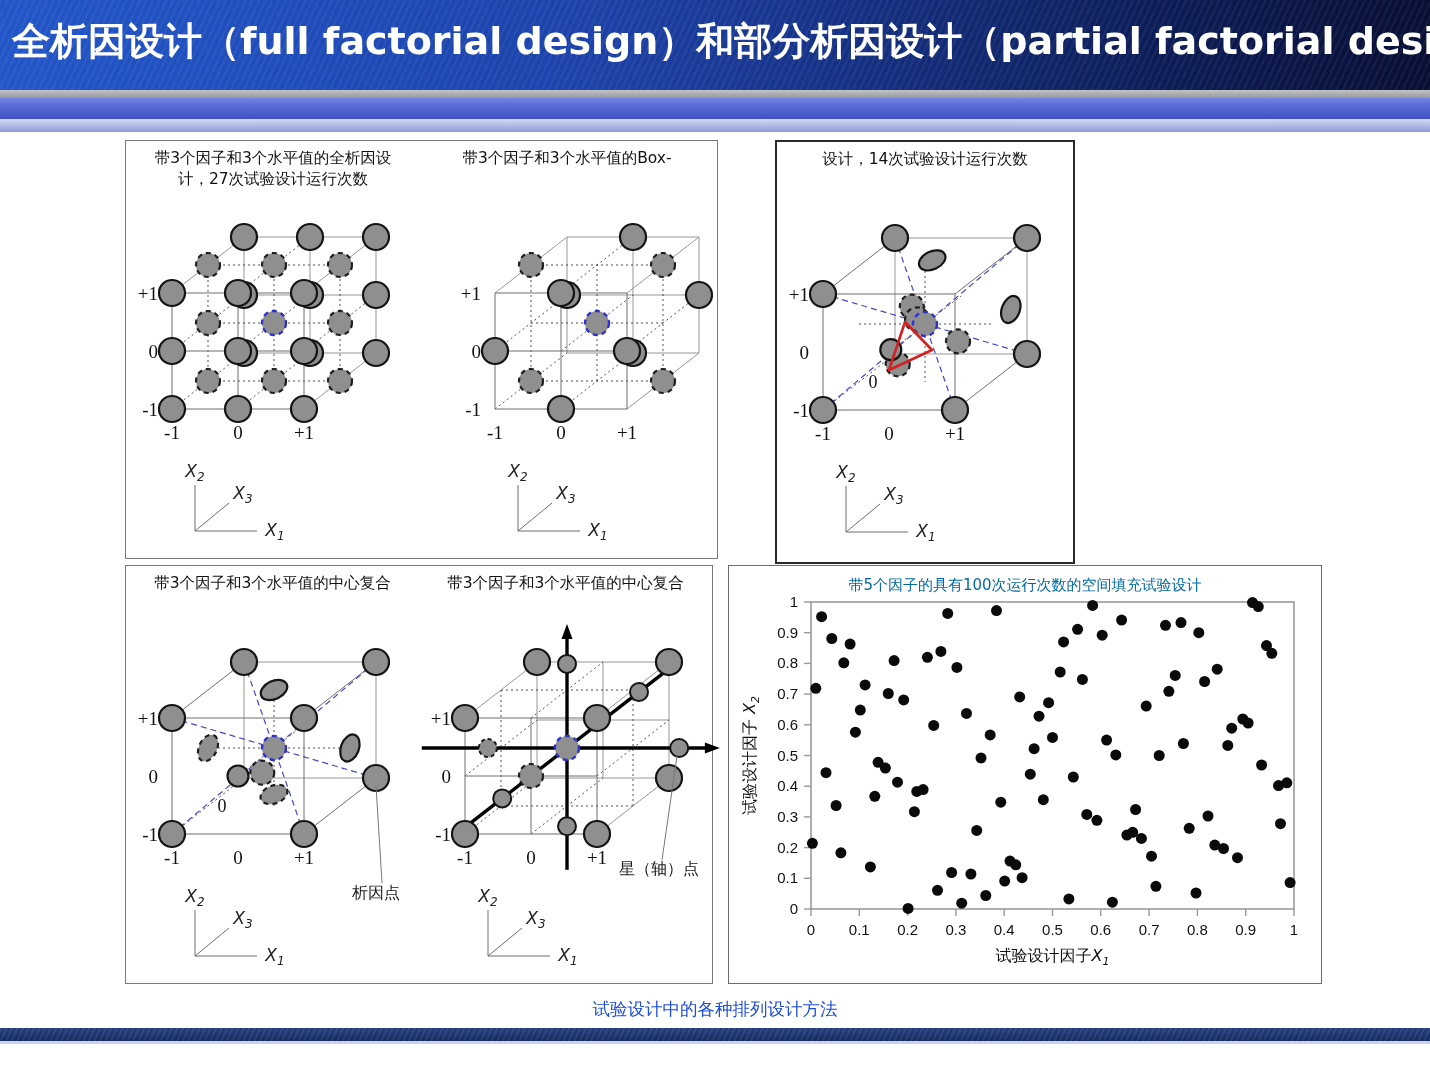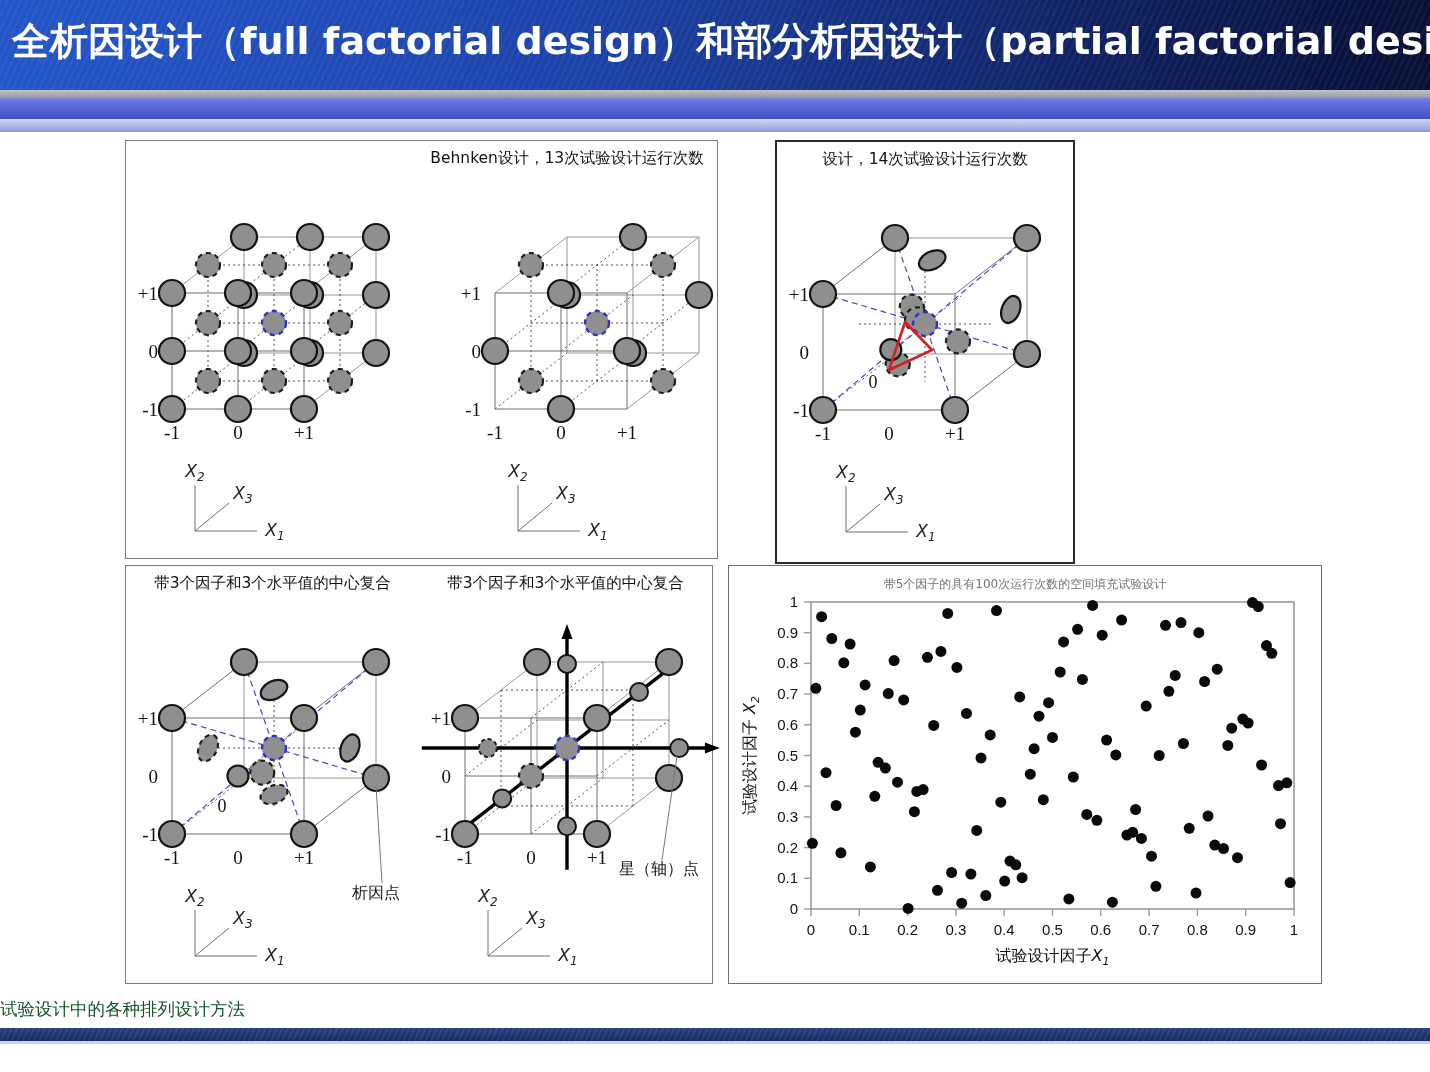--- a/index.html
+++ b/index.html
@@ -20,23 +20,23 @@
   
   .panel{position:absolute;background:#fff;}
   .panel-a{left:125px;top:140px;width:591px;height:417px;border:1.5px solid #7a7a7a;}
   .panel-b{left:775px;top:140px;width:296px;height:420px;border:2px solid #2a2a2a;}
   .panel-c{left:125px;top:565px;width:586px;height:417px;border:1.5px solid #7a7a7a;}
   .panel-d{left:728px;top:565px;width:592px;height:417px;border:1.5px solid #6e6e6e;}
   .fig{position:absolute;top:0;height:100%;}
   .fig svg,.panel-d svg{position:absolute;left:0;top:0;overflow:visible;}
   .fig-title{position:absolute;top:7px;left:-8px;right:-8px;text-align:center;
     font-size:15.5px;line-height:21px;color:#111;}
-  .chart-title{position:absolute;top:10px;left:0;right:0;text-align:center;font-size:12px;color:#737373;}
-
-  .caption{position:absolute;top:997px;left:0;width:100%;font-size:17.5px;color:#14532d;}
+  .chart-title{position:absolute;top:10px;left:0;right:0;text-align:center;font-size:15px;color:#0369a1;}
+
+  .caption{position:absolute;top:997px;left:0;width:100%;text-align:center;font-size:17.5px;color:#1d4ed8;}
   .footer-bar{position:absolute;top:1028px;left:0;width:100%;height:13px;
     background:repeating-linear-gradient(115deg,rgba(255,255,255,.07) 0 2px,rgba(0,0,0,0) 2px 5px),
                linear-gradient(180deg,#25407f,#152a60);}
   .footer-line{position:absolute;top:1041px;left:0;width:100%;height:3px;background:#c8d1ef;}
 
   
   .w    {stroke:#6e6e6e;stroke-width:1;fill:none;}
   .wl   {stroke:#979797;stroke-width:1;fill:none;}
   .wd   {stroke:#3c3c3c;stroke-width:.9;stroke-dasharray:2 3;fill:none;}
   .star {stroke:#4646cc;stroke-width:1.2;stroke-dasharray:6 4;fill:none;}
@@ -136,20 +136,24 @@
           <text x="46" y="298" text-anchor="middle" class="tick">-1</text>
           <text x="112" y="298" text-anchor="middle" class="tick">0</text>
           <text x="178" y="298" text-anchor="middle" class="tick">+1</text>
           <line x1="69.0" y1="390.0" x2="69.0" y2="344.0" class="w"></line>
           <line x1="69.0" y1="390.0" x2="103.0" y2="362.0" class="w"></line>
           <line x1="69.0" y1="390.0" x2="131.0" y2="390.0" class="w"></line>
           <text x="69" y="336" text-anchor="middle" class="vlab"><tspan class="it">X</tspan><tspan dy="4" class="sub">2</tspan></text>
           <text x="117" y="358" text-anchor="middle" class="vlab"><tspan class="it">X</tspan><tspan dy="4" class="sub">3</tspan></text>
           <text x="149" y="395" text-anchor="middle" class="vlab"><tspan class="it">X</tspan><tspan dy="4" class="sub">1</tspan></text>
         </svg>
+      <div class="fig-title">
+        <div>带3个因子和3个水平值的全析因设</div>
+        <div>计，27次试验设计运行次数</div>
+      </div>
     </div>
     <div class="fig" style="left:294px;width:294px">
       <svg width="294" height="414">
           <line x1="147.0" y1="212.0" x2="279.0" y2="212.0" class="wl"></line>
           <line x1="279.0" y1="212.0" x2="279.0" y2="96.0" class="wl"></line>
           <line x1="279.0" y1="96.0" x2="147.0" y2="96.0" class="wl"></line>
           <line x1="147.0" y1="96.0" x2="147.0" y2="212.0" class="wl"></line>
           <line x1="147.0" y1="154.0" x2="279.0" y2="154.0" class="wl"></line>
           <line x1="213.0" y1="212.0" x2="213.0" y2="96.0" class="wl"></line>
           <line x1="111.0" y1="240.0" x2="243.0" y2="240.0" class="wd"></line>
@@ -193,21 +197,21 @@
           <text x="141" y="298" text-anchor="middle" class="tick">0</text>
           <text x="207" y="298" text-anchor="middle" class="tick">+1</text>
           <line x1="98.0" y1="390.0" x2="98.0" y2="344.0" class="w"></line>
           <line x1="98.0" y1="390.0" x2="132.0" y2="362.0" class="w"></line>
           <line x1="98.0" y1="390.0" x2="160.0" y2="390.0" class="w"></line>
           <text x="98" y="336" text-anchor="middle" class="vlab"><tspan class="it">X</tspan><tspan dy="4" class="sub">2</tspan></text>
           <text x="146" y="358" text-anchor="middle" class="vlab"><tspan class="it">X</tspan><tspan dy="4" class="sub">3</tspan></text>
           <text x="178" y="395" text-anchor="middle" class="vlab"><tspan class="it">X</tspan><tspan dy="4" class="sub">1</tspan></text>
         </svg>
       <div class="fig-title">
-        <div>Behnken设计，13次试验设计运行次数</div>
+        <div>带3个因子和3个水平值的Box-</div>
       </div>
     </div>
   </section>
 
   <section class="panel panel-b">
     <div class="fig" style="left:0;width:296px">
       <svg width="296" height="416">
           <line x1="118.0" y1="212.0" x2="250.0" y2="212.0" class="wl"></line>
           <line x1="250.0" y1="212.0" x2="250.0" y2="96.0" class="wl"></line>
           <line x1="250.0" y1="96.0" x2="118.0" y2="96.0" class="wl"></line>

